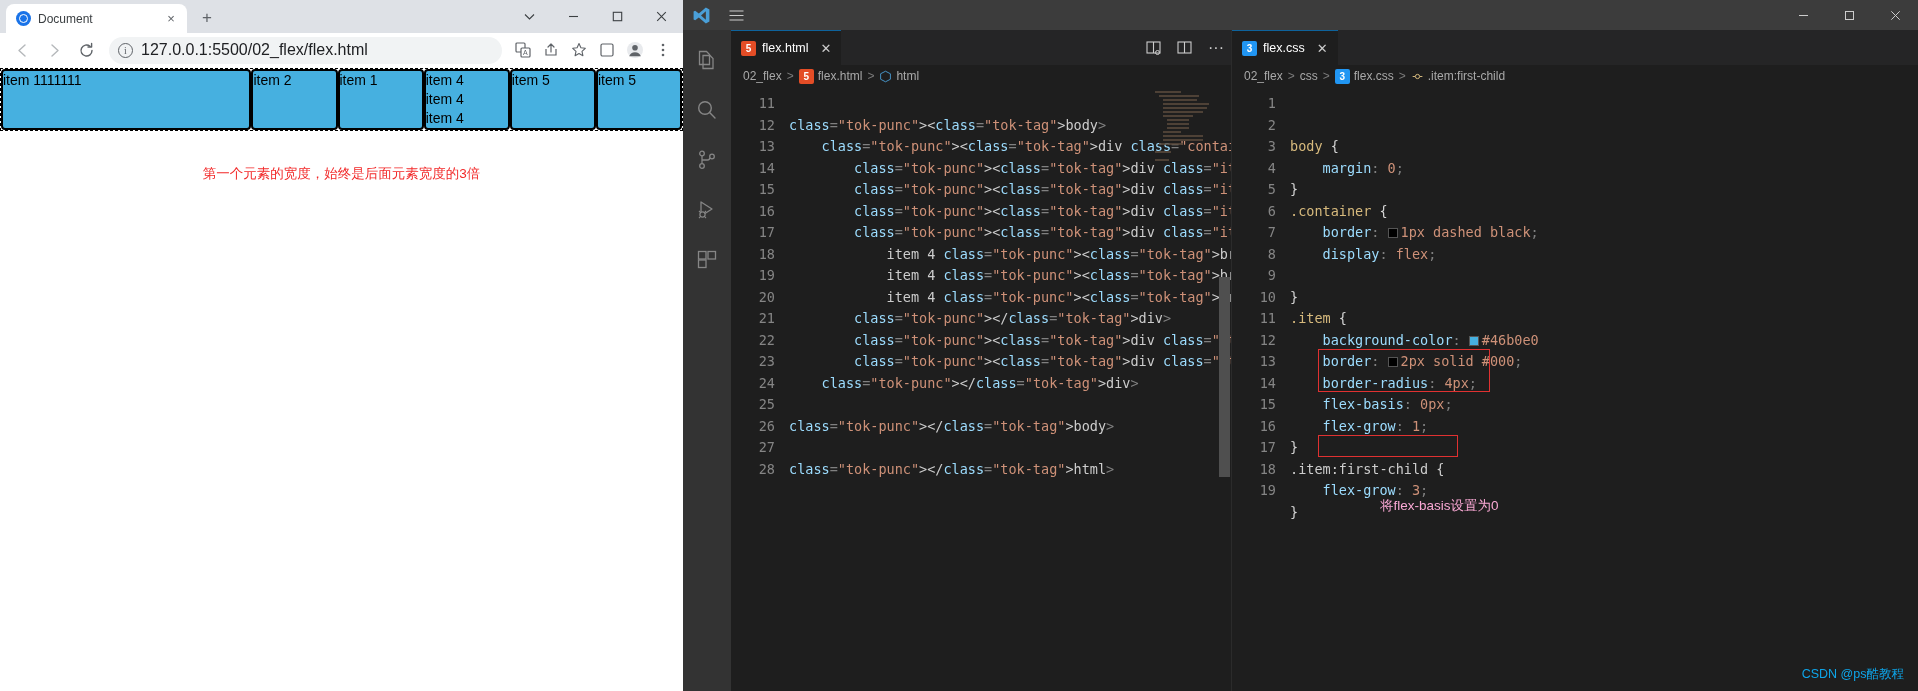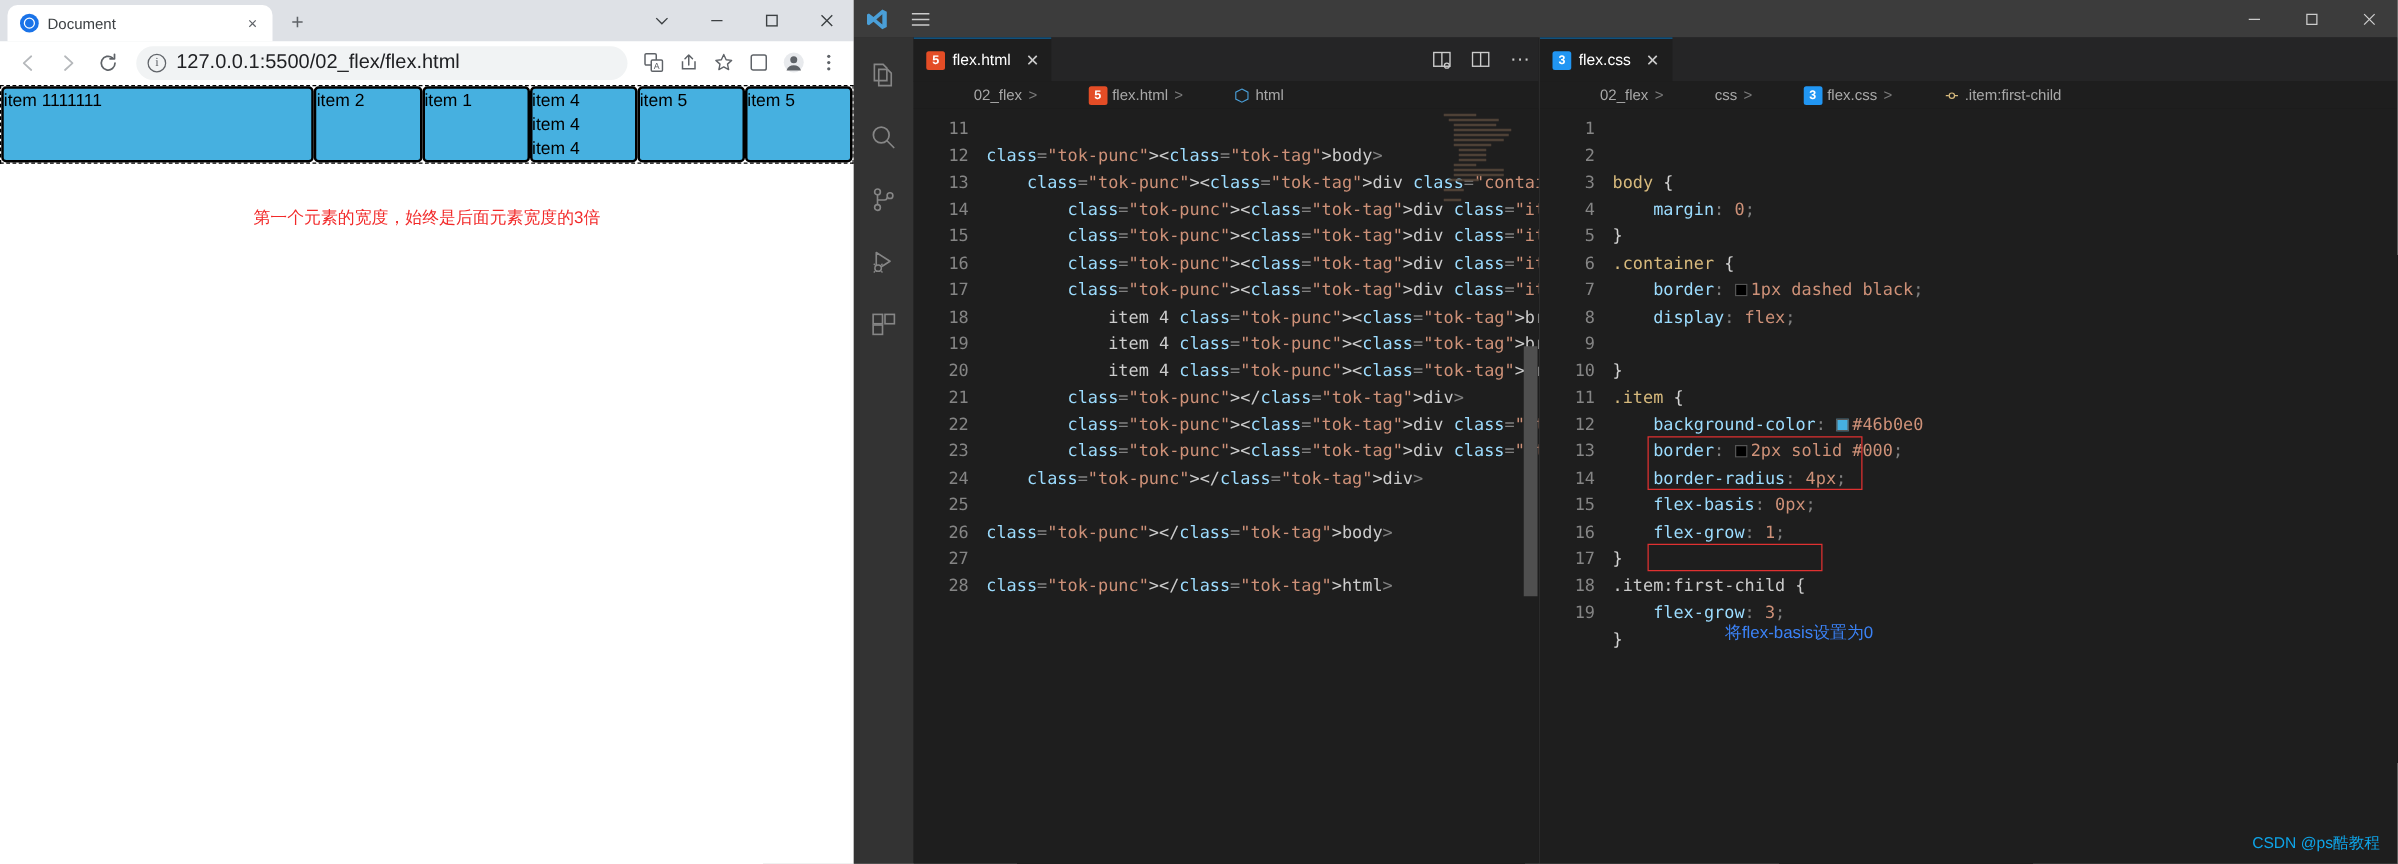--- a/index.html
+++ b/index.html
@@ -16,21 +16,21 @@
   .browser {
     position:absolute; left:0; top:0; width:683px; height:691px;
     background:#ffffff; overflow:hidden;
   }
   .br-tabstrip {
     position:relative; height:33px; background:#dee1e6;
     display:flex; align-items:flex-end;
   }
   .br-tab {
     display:flex; align-items:center; gap:7px;
-    width:212px; height:29px; margin-left:6px;
+    width:181px; height:29px; margin-left:6px;
     background:#ffffff; border-radius:8px 8px 0 0;
     padding:0 8px 0 10px; position:relative;
   }
   .br-tab-fav {
     width:15px; height:15px; border-radius:50%;
     background:#1a73e8; position:relative; flex:0 0 auto;
     display:flex; align-items:center; justify-content:center;
   }
   .br-tab-fav::before{
     content:""; position:absolute; width:9px; height:9px;
@@ -152,21 +152,21 @@
   }
   .vs-tabact { display:flex; align-items:center; justify-content:center;
     width:22px; height:22px; }
 
   .vs-breadcrumb {
     height:22px; display:flex; align-items:center; gap:5px;
     padding:0 12px; font-size:12px; color:#a9a9a9; background:#1e1e1e;
     white-space:nowrap; overflow:hidden;
   }
   .bc-sep { color:#7a7a7a; }
-  .bc-item { display:flex; align-items:center; gap:4px;margin-left:36px; }
+  .bc-item { display:flex; align-items:center; gap:4px; }
 
   .vs-code-area { flex:1 1 auto; display:flex; position:relative;
     overflow:hidden; background:#1e1e1e; }
   .vs-gutter {
     width:58px; flex:0 0 58px; text-align:right; padding-right:14px;
     padding-top:6px; font-family:"DejaVu Sans Mono", monospace;
     font-size:13.5px; line-height:21.5px; color:#858585; user-select:none;
   }
   .vs-lines {
     flex:1 1 auto; padding-top:6px; font-family:"DejaVu Sans Mono", monospace;
@@ -186,21 +186,21 @@
     position:absolute; right:16px; top:0; width:62px; height:100%;
     pointer-events:none;
   }
   .mm-row { height:2px; background:#5a4a3c; margin-bottom:2px; opacity:.8; }
   .vs-scrollbar {
     position:absolute; right:0; top:0; width:14px; height:100%;
   }
   .vs-scrollthumb {
     position:absolute; right:1px; width:11px; background:#4f4f4f;
   }
-  .red-annot { color:#3b82f6; font-size:13.5px;
+  .red-annot { color:#f9a8d4; font-size:13.5px;
     font-family:"Liberation Sans", sans-serif; }
   .watermark {
     position:absolute; right:14px; bottom:8px; font-size:12.5px;
     color:#0ea5e9; font-family:"Liberation Sans", sans-serif;
   }
   .colorchip { display:inline-block; width:10px; height:10px;
     vertical-align:middle; margin-right:3px; border:1px solid #555; }
 </style>
 </head>
 <body>

